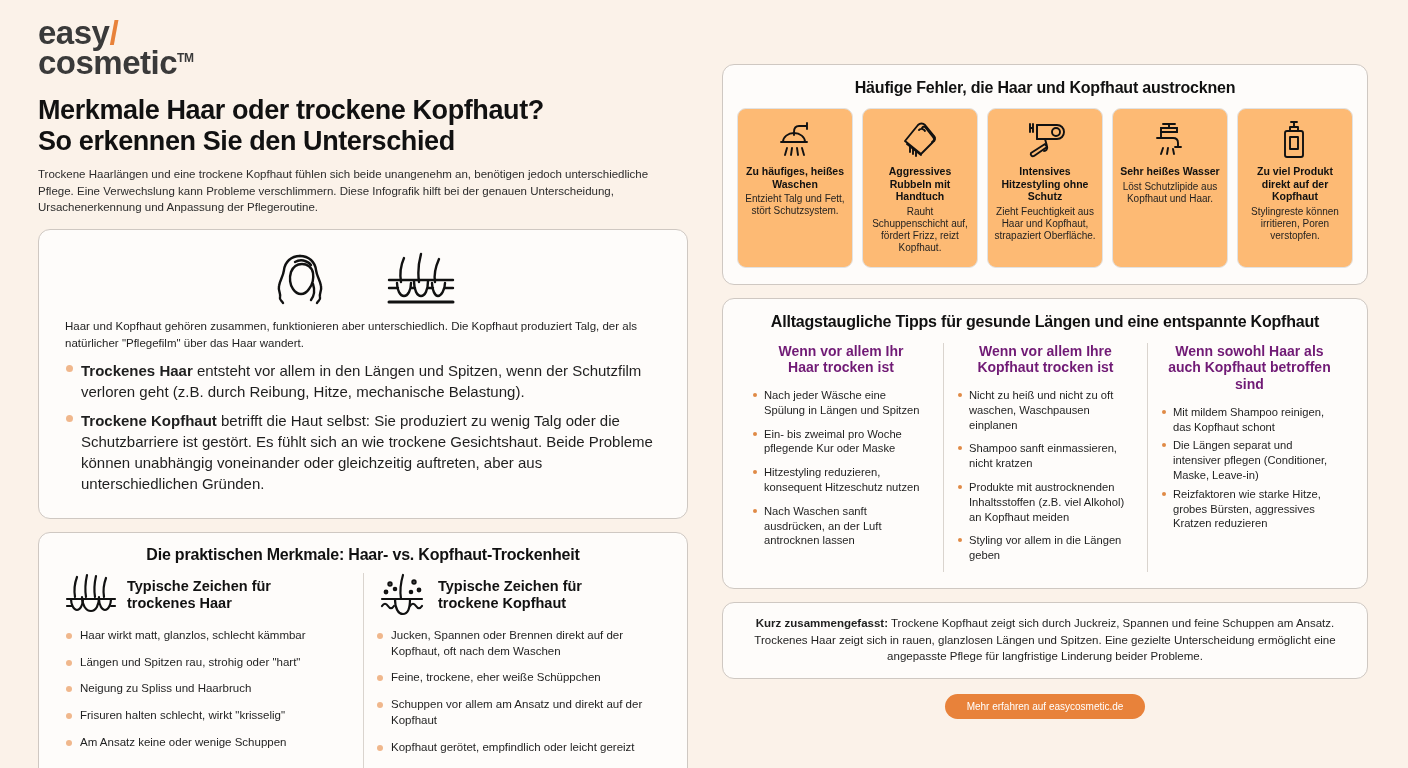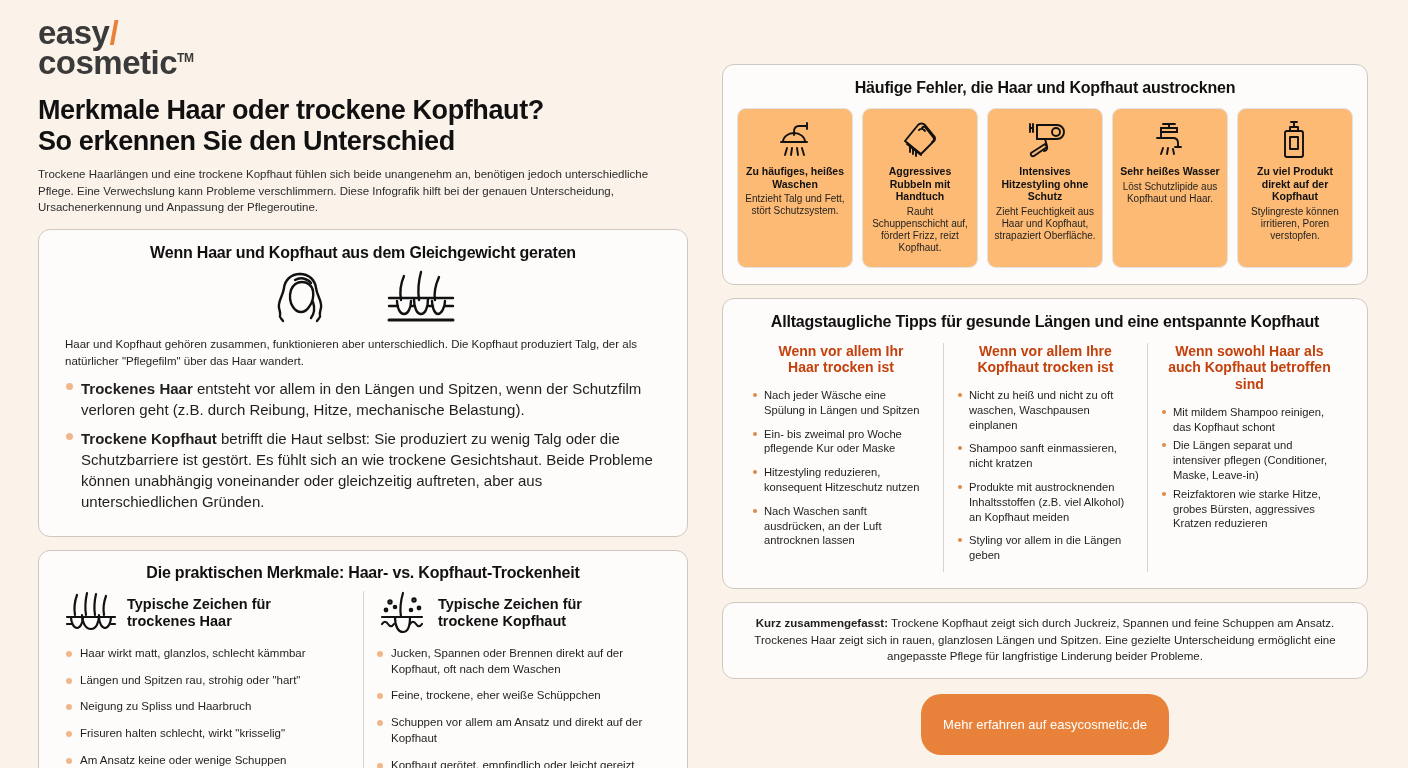--- a/index.html
+++ b/index.html
@@ -94,21 +94,21 @@
     font-size: 10.5px; font-weight: 800; line-height: 1.2; color: #111; margin-top: 4px;
   }
   .mist-desc { font-size: 10px; line-height: 1.22; color: #1f1f1f; margin-top: 3px; }
 
   
   .card4 { margin-top: 13px; padding: 14px 16px 16px; }
   .tips-row { display: flex; margin-top: 12px; }
   .tips-col { width: 33.33%; padding: 0 13px; }
   .tips-col.mid, .tips-col.last { border-left: 1px solid #DAD4CE; }
   .tips-head {
-    text-align: center; color: #c2410c; font-weight: 800; font-size: 14px;
+    text-align: center; color: #701a75; font-weight: 800; font-size: 14px;
     line-height: 1.2; margin-bottom: 12px;
   }
   .tips-list { list-style: none; }
   .tips-list li {
     position: relative; padding-left: 12px; font-size: 11.2px; line-height: 1.32;
     margin-bottom: 9px; color: #1f1f1f;
   }
   .tips-list li::before {
     content: ""; position: absolute; left: 1px; top: 5px;
     width: 4px; height: 4px; border-radius: 50%; background: #E08A45;
@@ -116,21 +116,21 @@
   .tips-col.last .tips-list li { margin-bottom: 4px; }
 
   
   .card5 { margin-top: 13px; padding: 12px 20px 13px; }
   .summary { text-align: center; font-size: 11.5px; line-height: 1.45; color: #1f1f1f; }
   .summary b { font-weight: 800; }
 
   .cta-wrap { display: flex; justify-content: center; margin-top: 15px; }
   .cta {
     background: #E8823A; color: #fff; border: none; border-radius: 20px;
-    padding: 23px 22px; font-size: 13px; font-family: "Liberation Sans", sans-serif;
+    padding: 7px 22px; font-size: 10px; font-family: "Liberation Sans", sans-serif;
     cursor: pointer;
   }
 
   svg { display: block; }
 </style>
 </head>
 <body>
 
 <div class="page">
 
@@ -145,21 +145,20 @@
       </span>
     </div>
 
     <div class="headline">
       <div>Merkmale Haar oder trockene Kopfhaut?</div>
       <div>So erkennen Sie den Unterschied</div>
     </div>
     <div class="intro">Trockene Haarlängen und eine trockene Kopfhaut fühlen sich beide unangenehm an, benötigen jedoch unterschiedliche Pflege. Eine Verwechslung kann Probleme verschlimmern. Diese Infografik hilft bei der genauen Unterscheidung, Ursachenerkennung und Anpassung der Pflegeroutine.</div>
 
     <div class="card card1">
-      <div class="card-title">Wenn Haar und Kopfhaut aus dem Gleichgewicht geraten</div>
 
       <div class="icons-row">
         <span>
           <svg width="66" height="56" viewBox="0 0 66 56" fill="none" stroke="#111" stroke-width="2.4" stroke-linecap="round">
             <path d="M33 4c-9 0-15 6-16 14-1 7-4 10-5 16-1 5 2 7 1 11-1 3 2 4 3 6"></path>
             <path d="M33 4c9 0 15 6 16 14 1 7 4 10 5 16 1 5-2 7-1 11 1 3-2 4-3 6"></path>
             <path d="M24 20c2-5 6-8 11-8s10 3 11 9c1 6-1 12-4 16-2 3-5 5-8 5s-6-2-8-5c-3-4-4-11-2-17z"></path>
             <path d="M28 10c5-3 12-2 16 3"></path>
             <path d="M46 32c2 6 1 12-2 16"></path>
           </svg>

